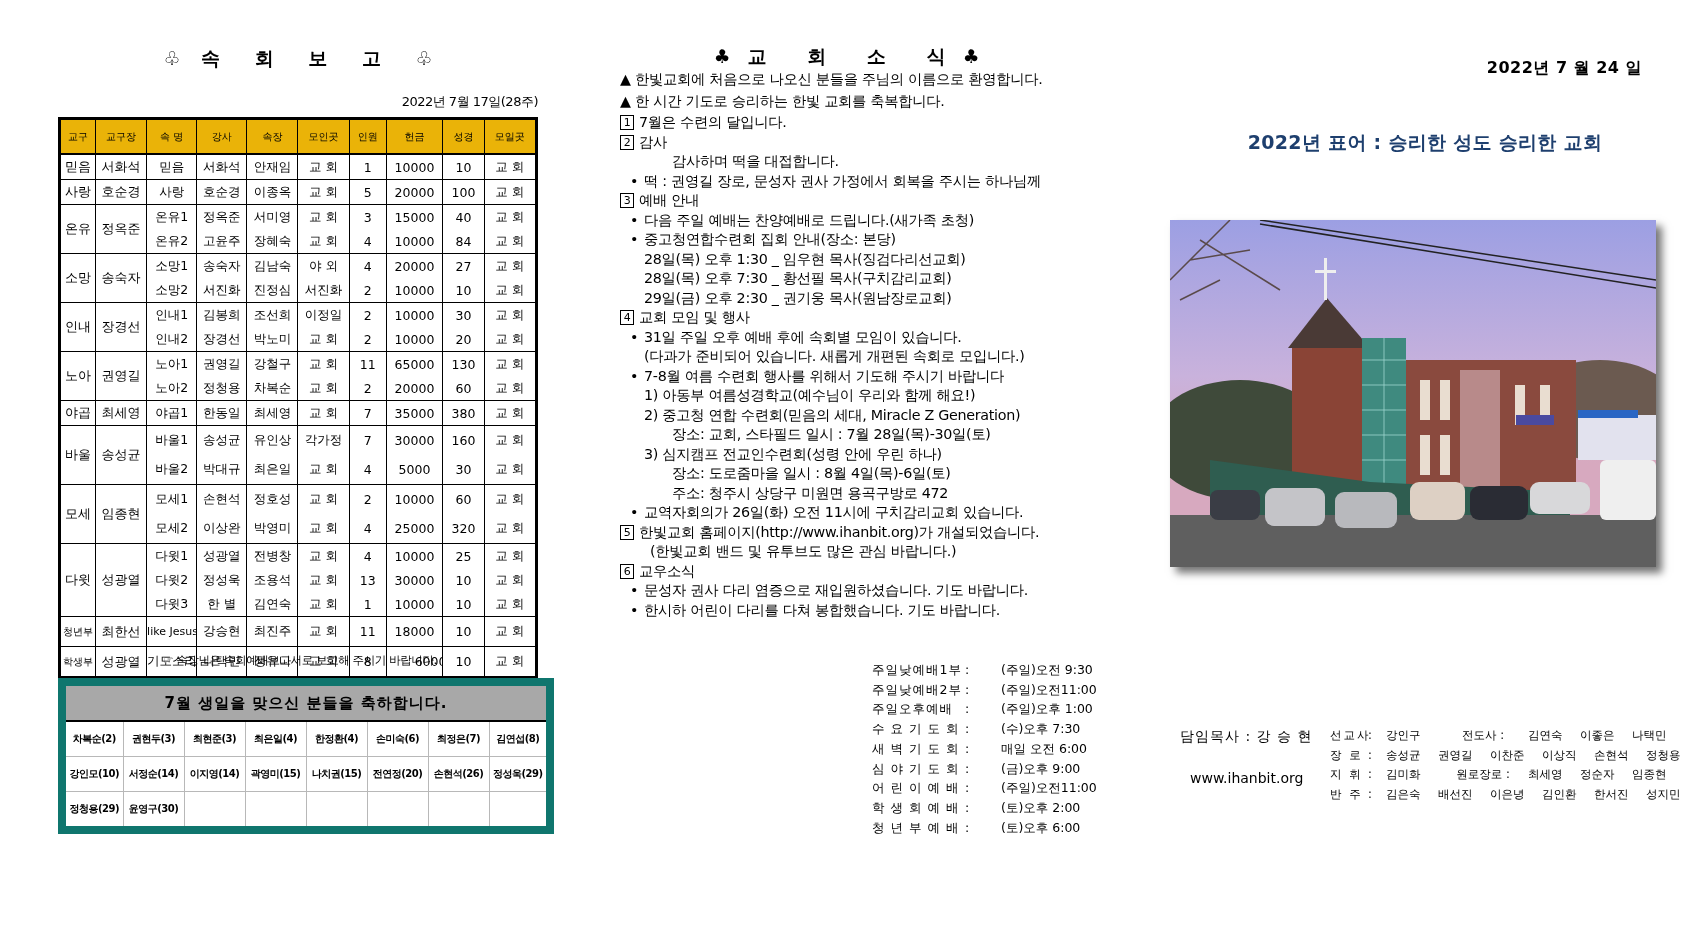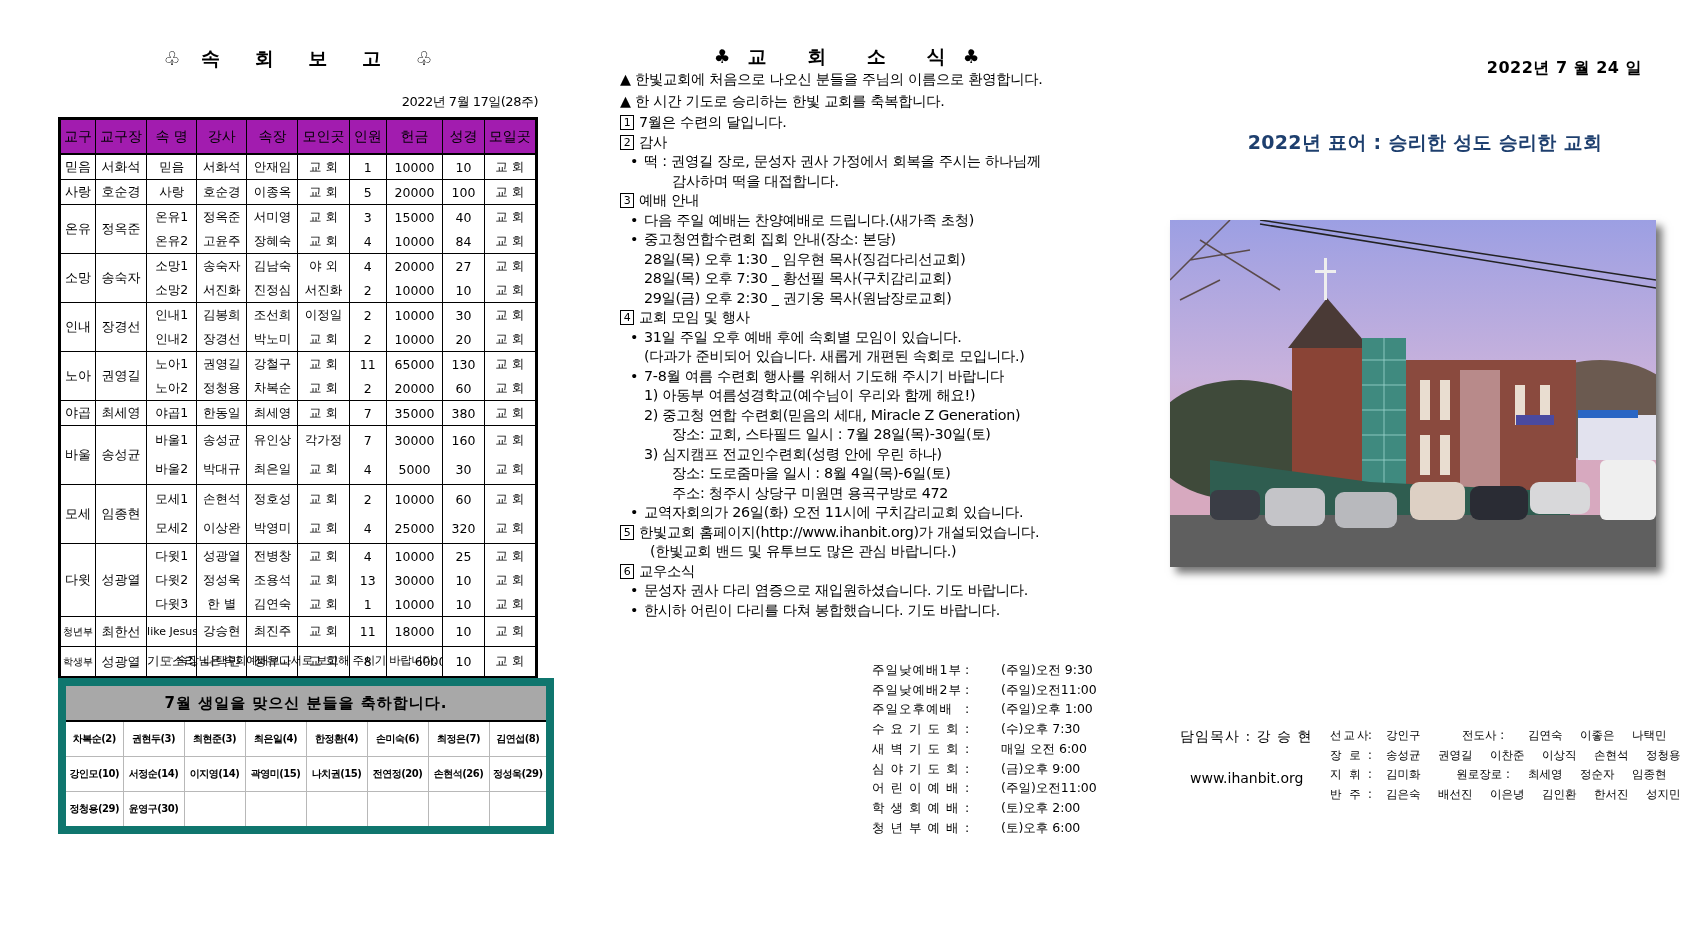--- a/index.html
+++ b/index.html
@@ -19,21 +19,21 @@
 
   table.report {
     position:absolute; left:58px; top:117px; width:480px;
     border-collapse:collapse; border:3px solid #000;
     font-size:12.5px; table-layout:fixed;
   }
   table.report th, table.report td {
     border:1px solid #000; text-align:center; padding:0; white-space:nowrap; overflow:hidden;
   }
   table.report th {
-    background:#a21caf; font-weight:normal; font-size:14px; height:33px;
+    background:#eab308; font-weight:normal; font-size:10px; height:33px;
     border-bottom:2px solid #000;
   }
   table.report td { height:24px; }
   table.report td.group-cell { font-size:13px; }
   table.report td.small { font-size:10px; }
   table.report td.tiny { font-size:11px; line-height:12px; }
   table.report tr.total td { height:29px; border-top:2px solid #000; font-size:12px; }
   table.report tr.total td.total-label { font-size:15px; }
 
   .report-note { left:60px; top:653px; width:480px; text-align:center; font-size:11.5px; letter-spacing:-0.4px; }
@@ -410,22 +410,22 @@
       </tr>
     </tbody>
 </table>
 
 <div class="abs news-title">♣교  회  소  식♣</div>
 <div class="abs news" id="news">
     <div class="line " style="margin-bottom: 2px;">▲ 한빛교회에 처음으로 나오신 분들을 주님의 이름으로 환영합니다.</div>
     <div class="line " style="margin-bottom: 2px;">▲ 한 시간 기도로 승리하는 한빛 교회를 축복합니다.</div>
     <div class="line "><span class="num">1</span><span>7월은 수련의 달입니다.</span></div>
     <div class="line "><span class="num">2</span><span>감사</span></div>
+    <div class="line indent3">감사하며 떡을 대접합니다.</div>
     <div class="line bullet">떡 : 권영길 장로, 문성자 권사 가정에서 회복을 주시는 하나님께</div>
-    <div class="line indent3">감사하며 떡을 대접합니다.</div>
     <div class="line "><span class="num">3</span><span>예배 안내</span></div>
     <div class="line bullet">다음 주일 예배는 찬양예배로 드립니다.(새가족 초청)</div>
     <div class="line bullet">중고청연합수련회 집회 안내(장소: 본당)</div>
     <div class="line indent1">28일(목) 오후 1:30 _ 임우현 목사(징검다리선교회)</div>
     <div class="line indent1">28일(목) 오후 7:30 _ 황선필 목사(구치감리교회)</div>
     <div class="line indent1">29일(금) 오후 2:30 _ 권기웅 목사(원남장로교회)</div>
     <div class="line "><span class="num">4</span><span>교회 모임 및 행사</span></div>
     <div class="line bullet">31일 주일 오후 예배 후에 속회별 모임이 있습니다.</div>
     <div class="line indent1">(다과가 준비되어 있습니다. 새롭게 개편된 속회로 모입니다.)</div>
     <div class="line bullet">7-8월 여름 수련회 행사를 위해서 기도해 주시기 바랍니다</div>

